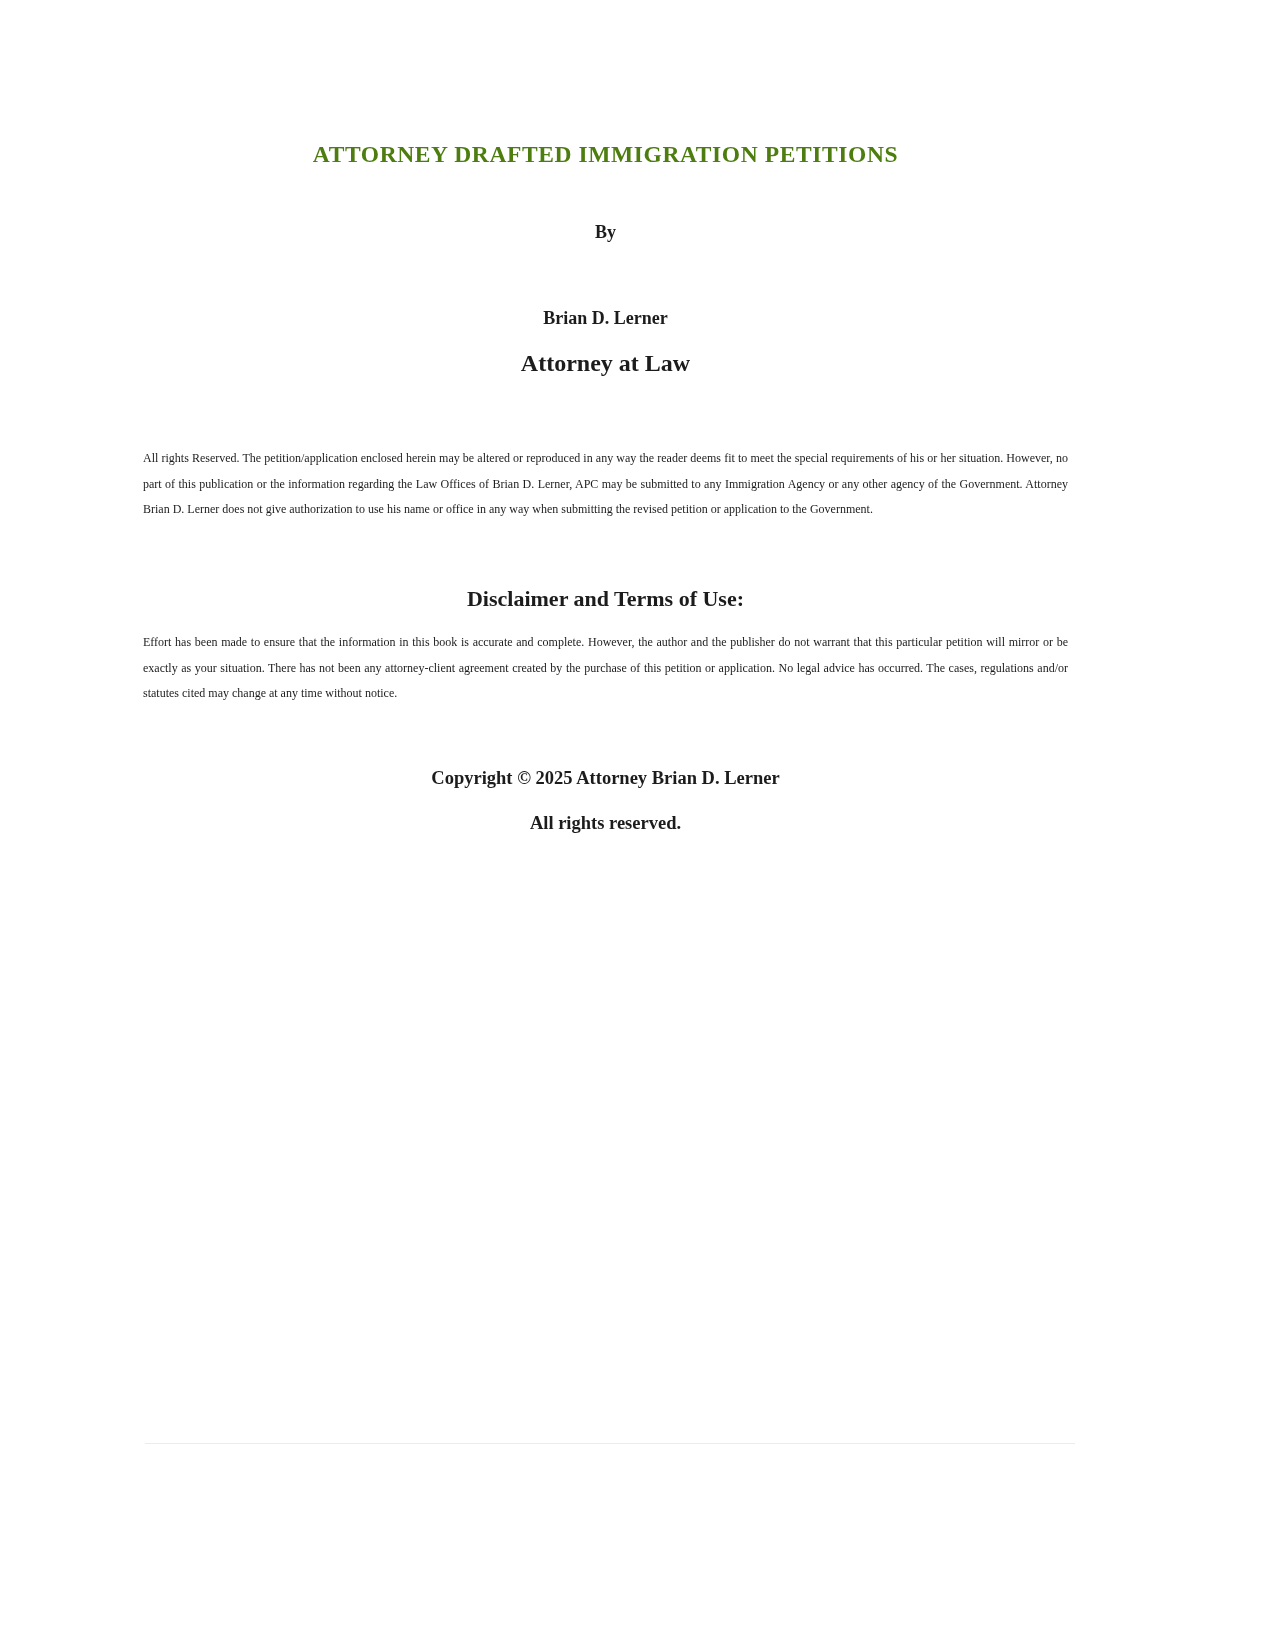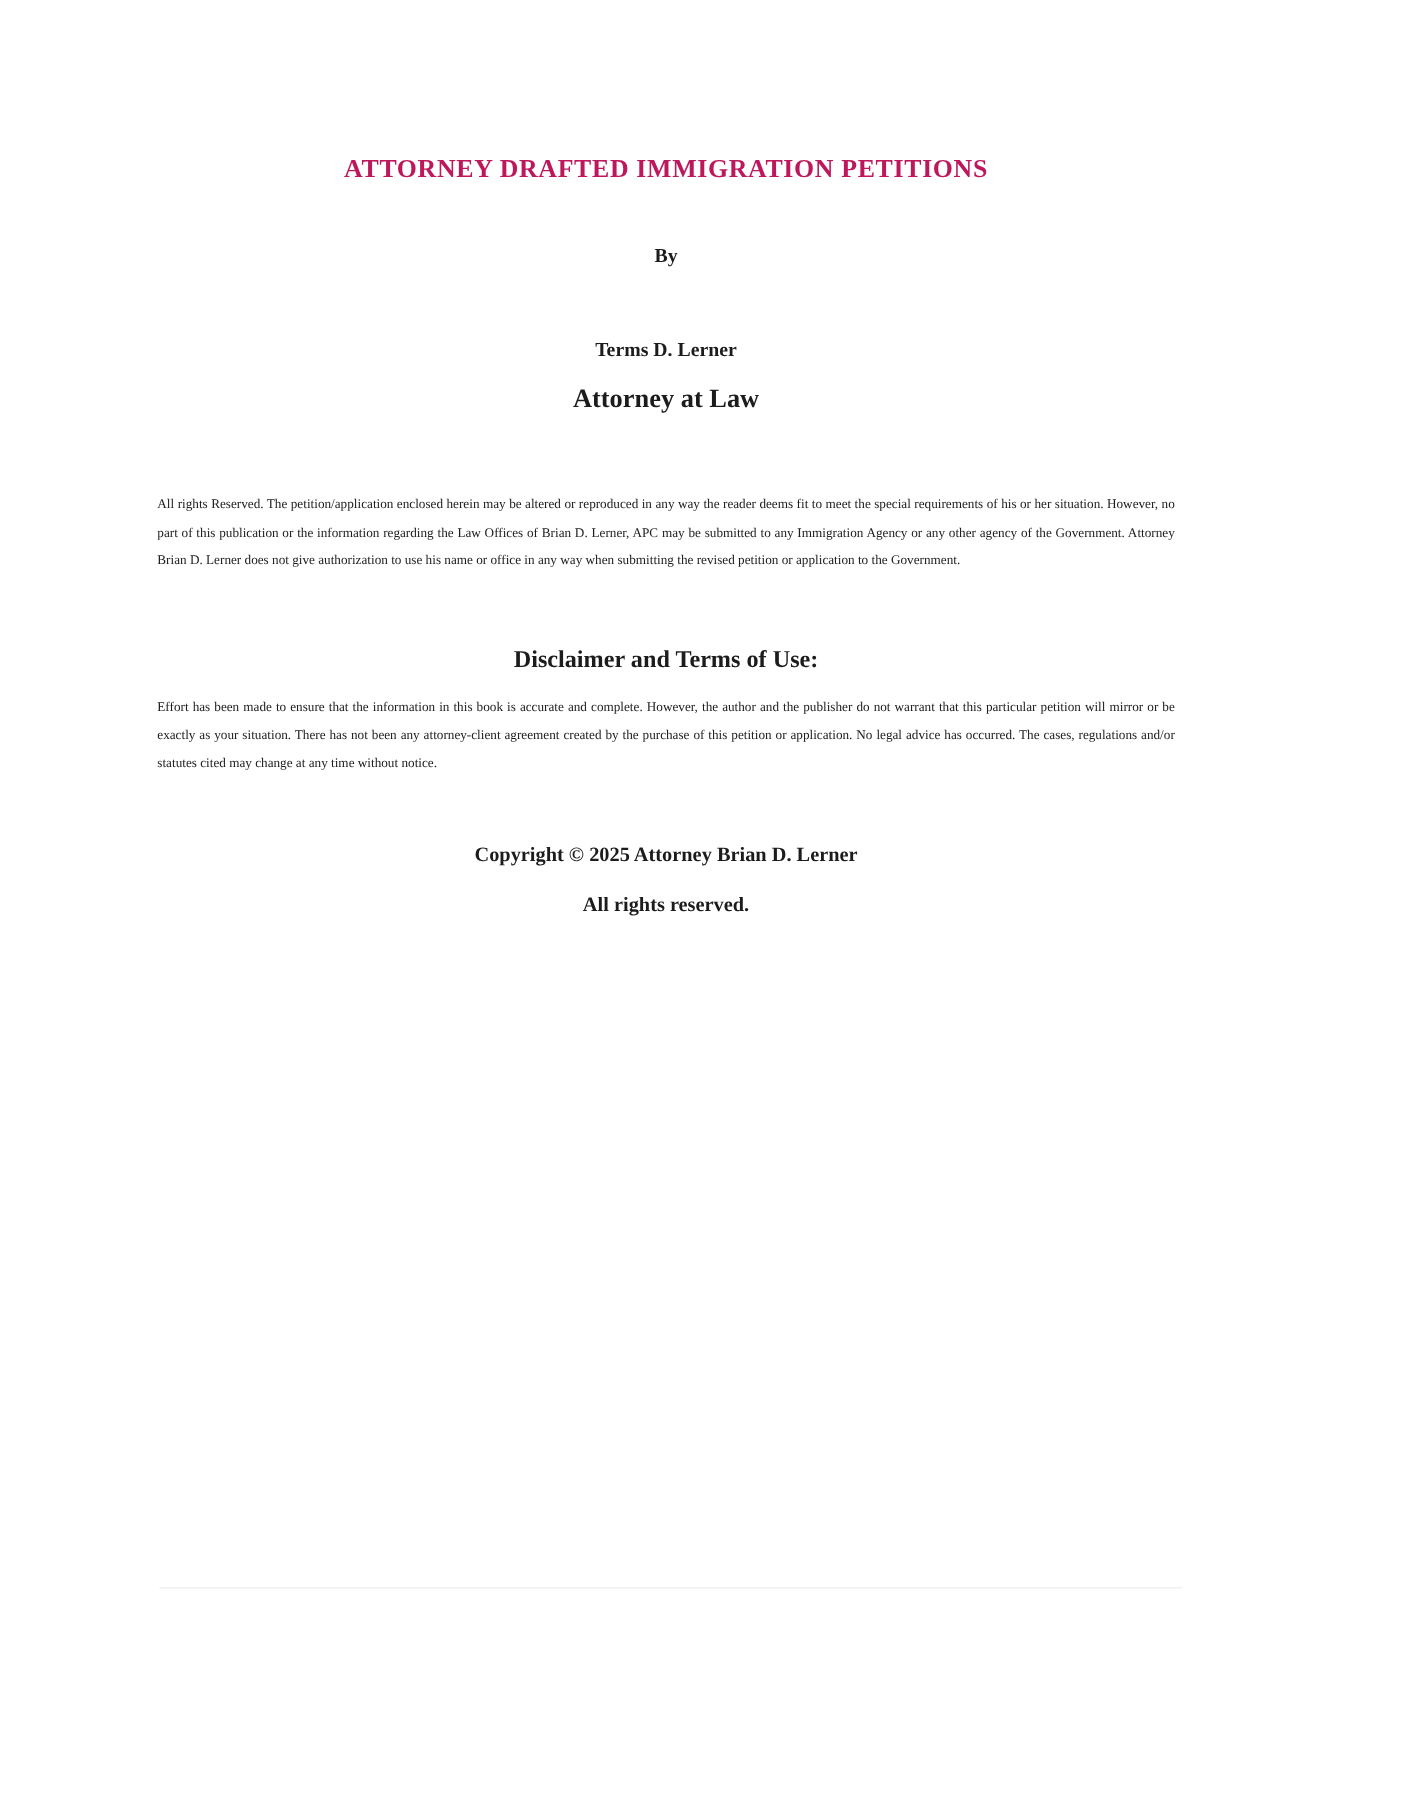--- a/index.html
+++ b/index.html
@@ -20,21 +20,21 @@
     position: absolute;
     left: 143px;
     width: 925px;
     text-align: center;
   }
   .doc-title {
     top: 141px;
     font-size: 23.5px;
     font-weight: bold;
     letter-spacing: 0.6px;
-    color: #be185d;
+    color: #4d7c0f;
   }
   .byline-by {
     top: 222px;
     font-size: 18px;
     font-weight: bold;
   }
   .author-name {
     top: 308px;
     font-size: 18px;
     font-weight: bold;
@@ -91,21 +91,21 @@
 </style>
 </head>
 <body>
 
 <div class="page">
 
   <div class="content-line doc-title">ATTORNEY DRAFTED IMMIGRATION PETITIONS</div>
 
   <div class="content-line byline-by">By</div>
 
-  <div class="content-line author-name">Terms D. Lerner</div>
+  <div class="content-line author-name">Brian D. Lerner</div>
 
   <div class="content-line author-role">Attorney at Law</div>
 
   <div class="body-paragraph para-rights">All rights Reserved. The petition/application enclosed herein may be altered or reproduced in any way the reader deems fit to meet the special requirements of his or her situation. However, no part of this publication or the information regarding the Law Offices of Brian D. Lerner, APC may be submitted to any Immigration Agency or any other agency of the Government. Attorney Brian D. Lerner does not give authorization to use his name or office in any way when submitting the revised petition or application to the Government.</div>
 
   <div class="content-line disclaimer-heading">Disclaimer and Terms of Use:</div>
 
   <div class="body-paragraph para-disclaimer">Effort has been made to ensure that the information in this book is accurate and complete. However, the author and the publisher do not warrant that this particular petition will mirror or be exactly as your situation. There has not been any attorney-client agreement created by the purchase of this petition or application. No legal advice has occurred. The cases, regulations and/or statutes cited may change at any time without notice.</div>
 
   <div class="content-line copyright-line">Copyright © 2025 Attorney Brian D. Lerner</div>

